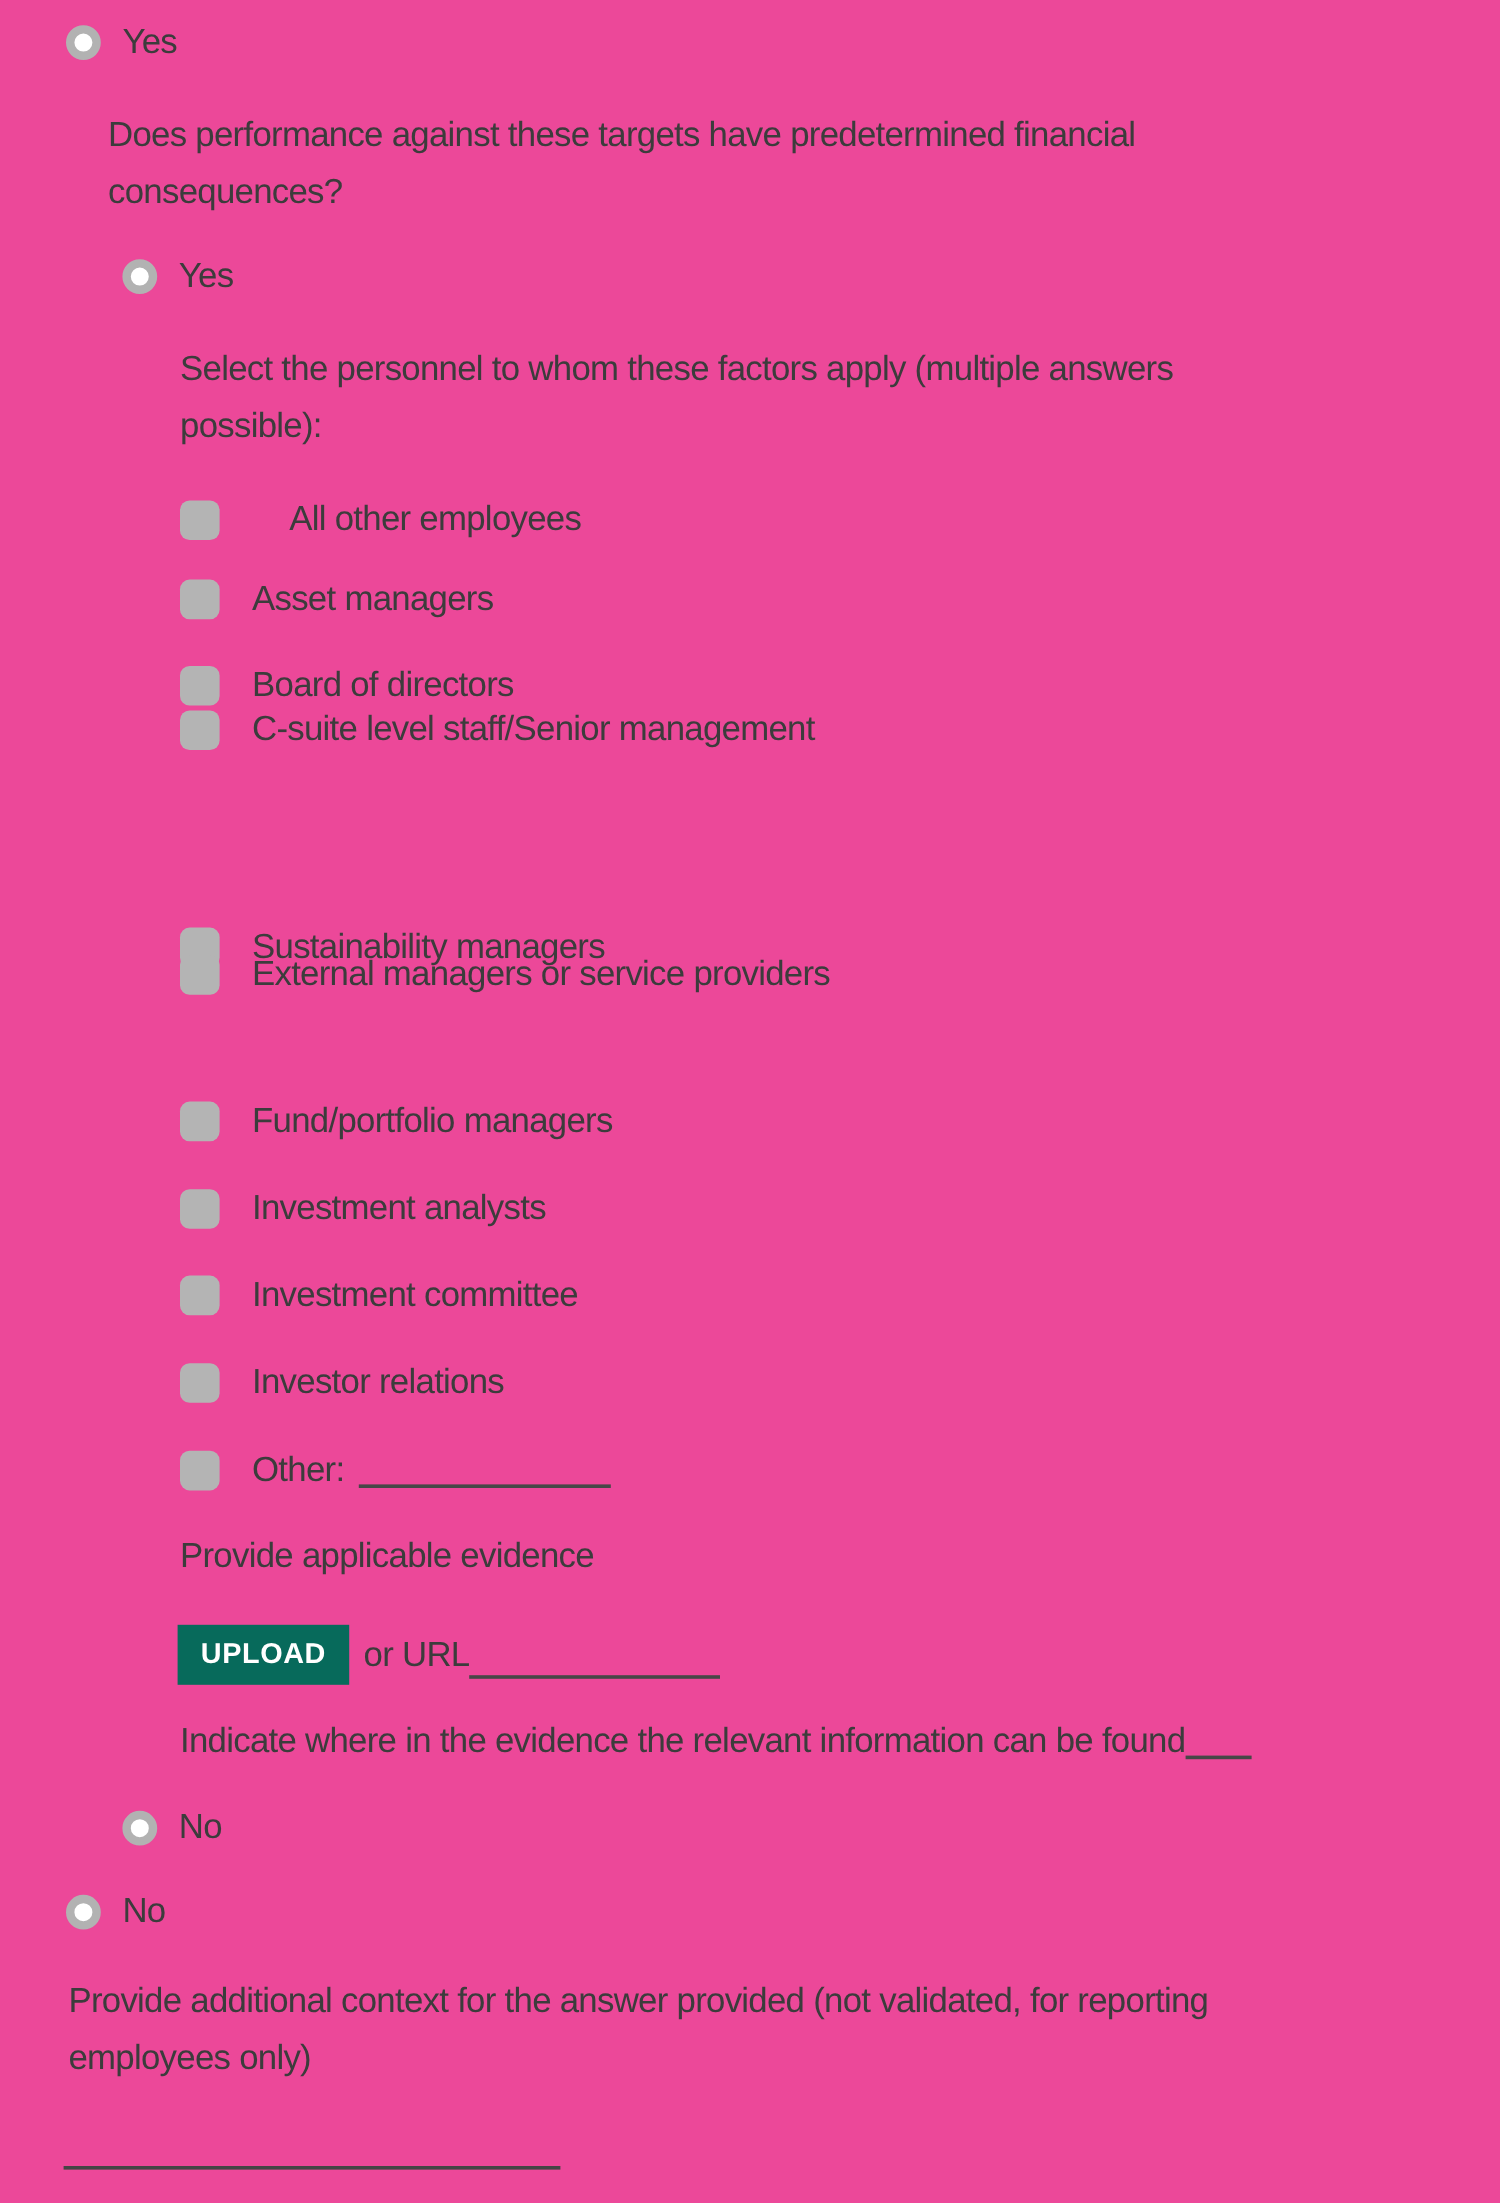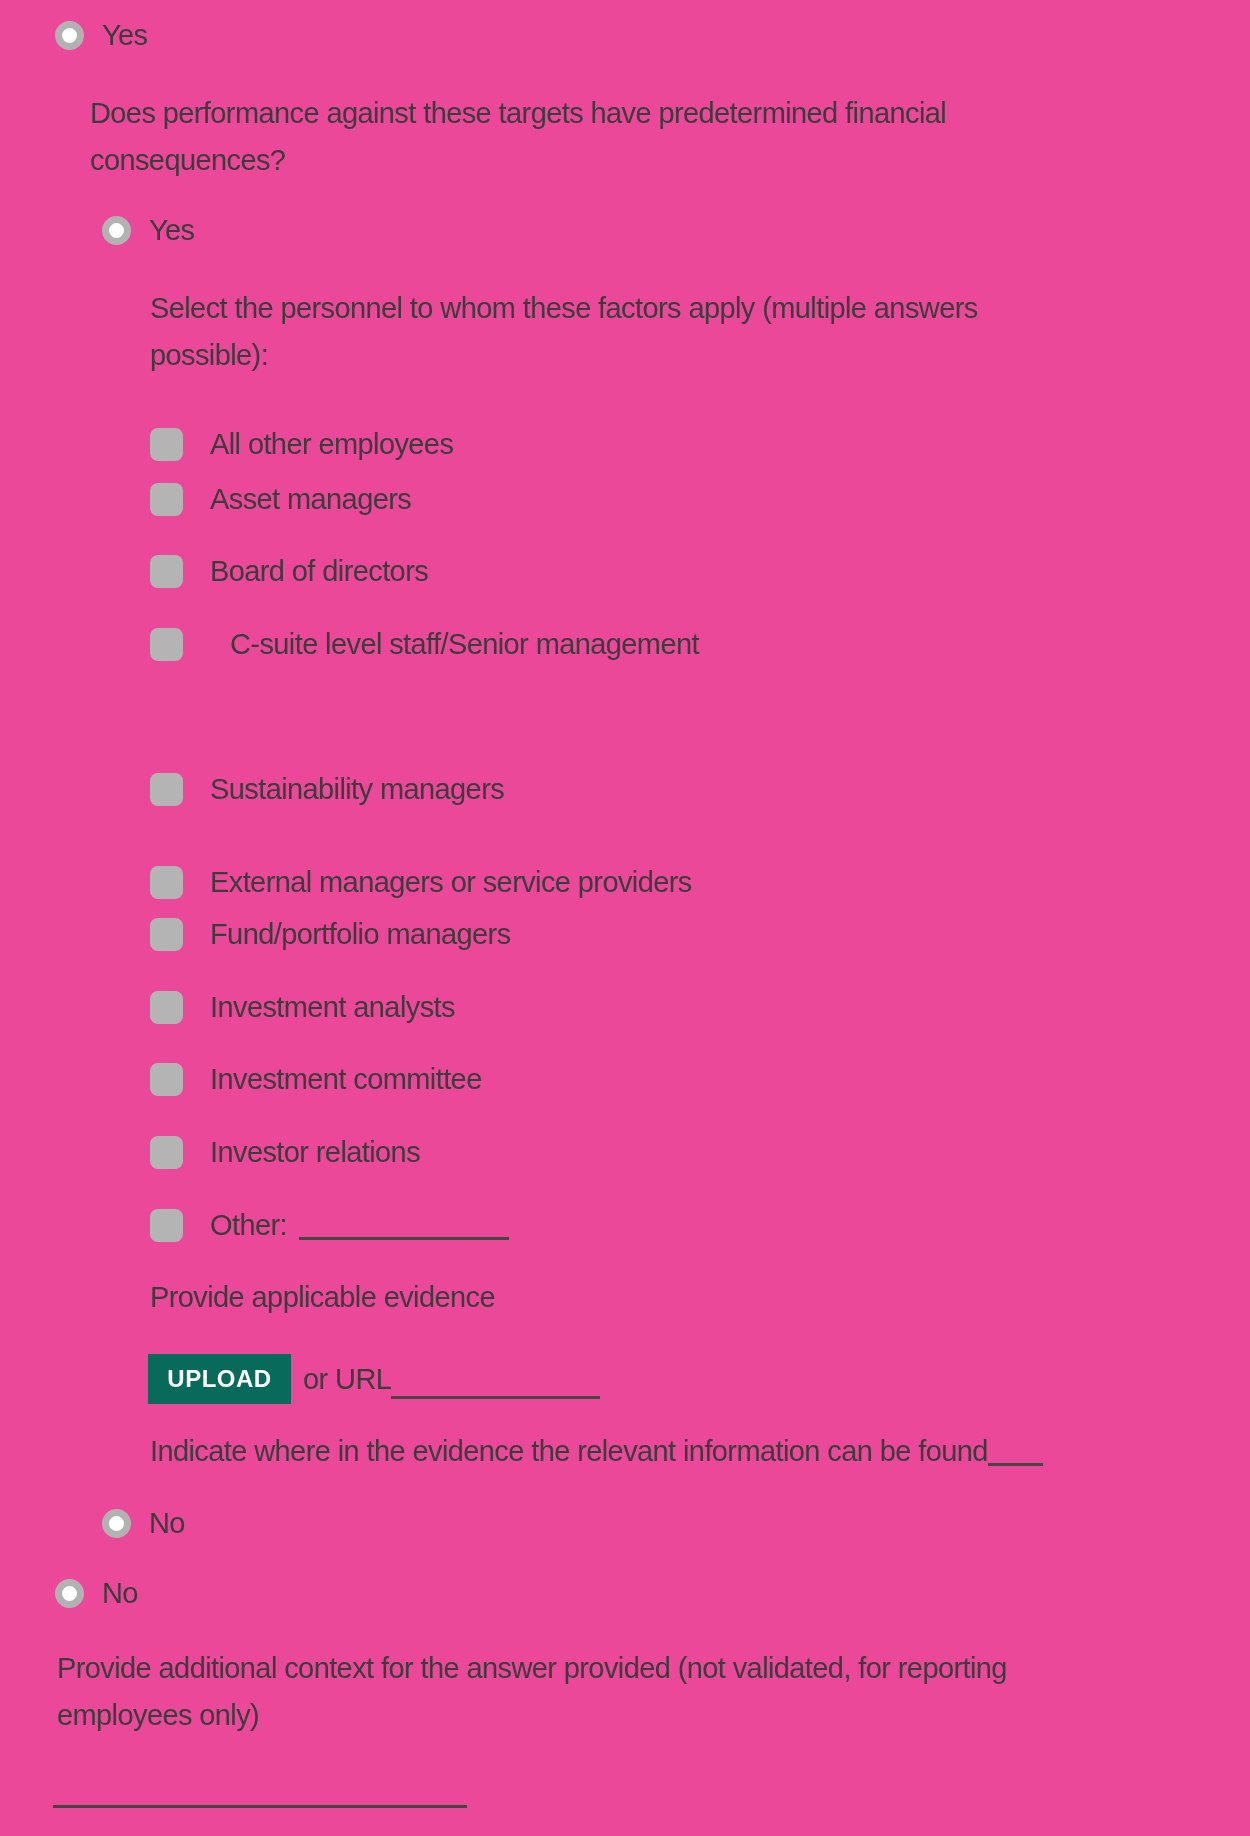--- a/index.html
+++ b/index.html
@@ -104,41 +104,41 @@
   <div class="row x2" style="top:210px;">
     <span class="radio"></span>
     <span class="lbl">Yes</span>
   </div>
 
   <div class="txtblock x3" style="top:285px;">
     <div class="txtline">Select the personnel to whom these factors apply (multiple answers</div>
     <div class="txtline">possible):</div>
   </div>
 
-  <div class="row x3" style="top:424px;">
+  <div class="row x3" style="top:413px;gap:31px;">
     <span class="checkbox" style="background: rgb(180, 180, 180);"></span>
     <span class="lbl">All other employees</span>
   </div>
   <div class="row x3" style="top:479px;">
     <span class="checkbox" style="background: rgb(180, 180, 180);"></span>
     <span class="lbl">Asset managers</span>
   </div>
   <div class="row x3" style="top:551px;">
     <span class="checkbox" style="background: rgb(180, 180, 180);"></span>
     <span class="lbl">Board of directors</span>
   </div>
-  <div class="row x3" style="top:624px;gap:20px;">
+  <div class="row x3" style="top:588px;">
     <span class="checkbox" style="background: rgb(180, 180, 180);"></span>
     <span class="lbl">C-suite level staff/Senior management</span>
   </div>
   <div class="row x3" style="top:769px;">
     <span class="checkbox" style="background: rgb(180, 180, 180);"></span>
     <span class="lbl">Sustainability managers</span>
   </div>
-  <div class="row x3" style="top:862px;">
+  <div class="row x3" style="top:792px;">
     <span class="checkbox" style="background: rgb(180, 180, 180);"></span>
     <span class="lbl">External managers or service providers</span>
   </div>
   <div class="row x3" style="top:914px;">
     <span class="checkbox" style="background: rgb(180, 180, 180);"></span>
     <span class="lbl">Fund/portfolio managers</span>
   </div>
   <div class="row x3" style="top:987px;">
     <span class="checkbox" style="background: rgb(180, 180, 180);"></span>
     <span class="lbl">Investment analysts</span>

